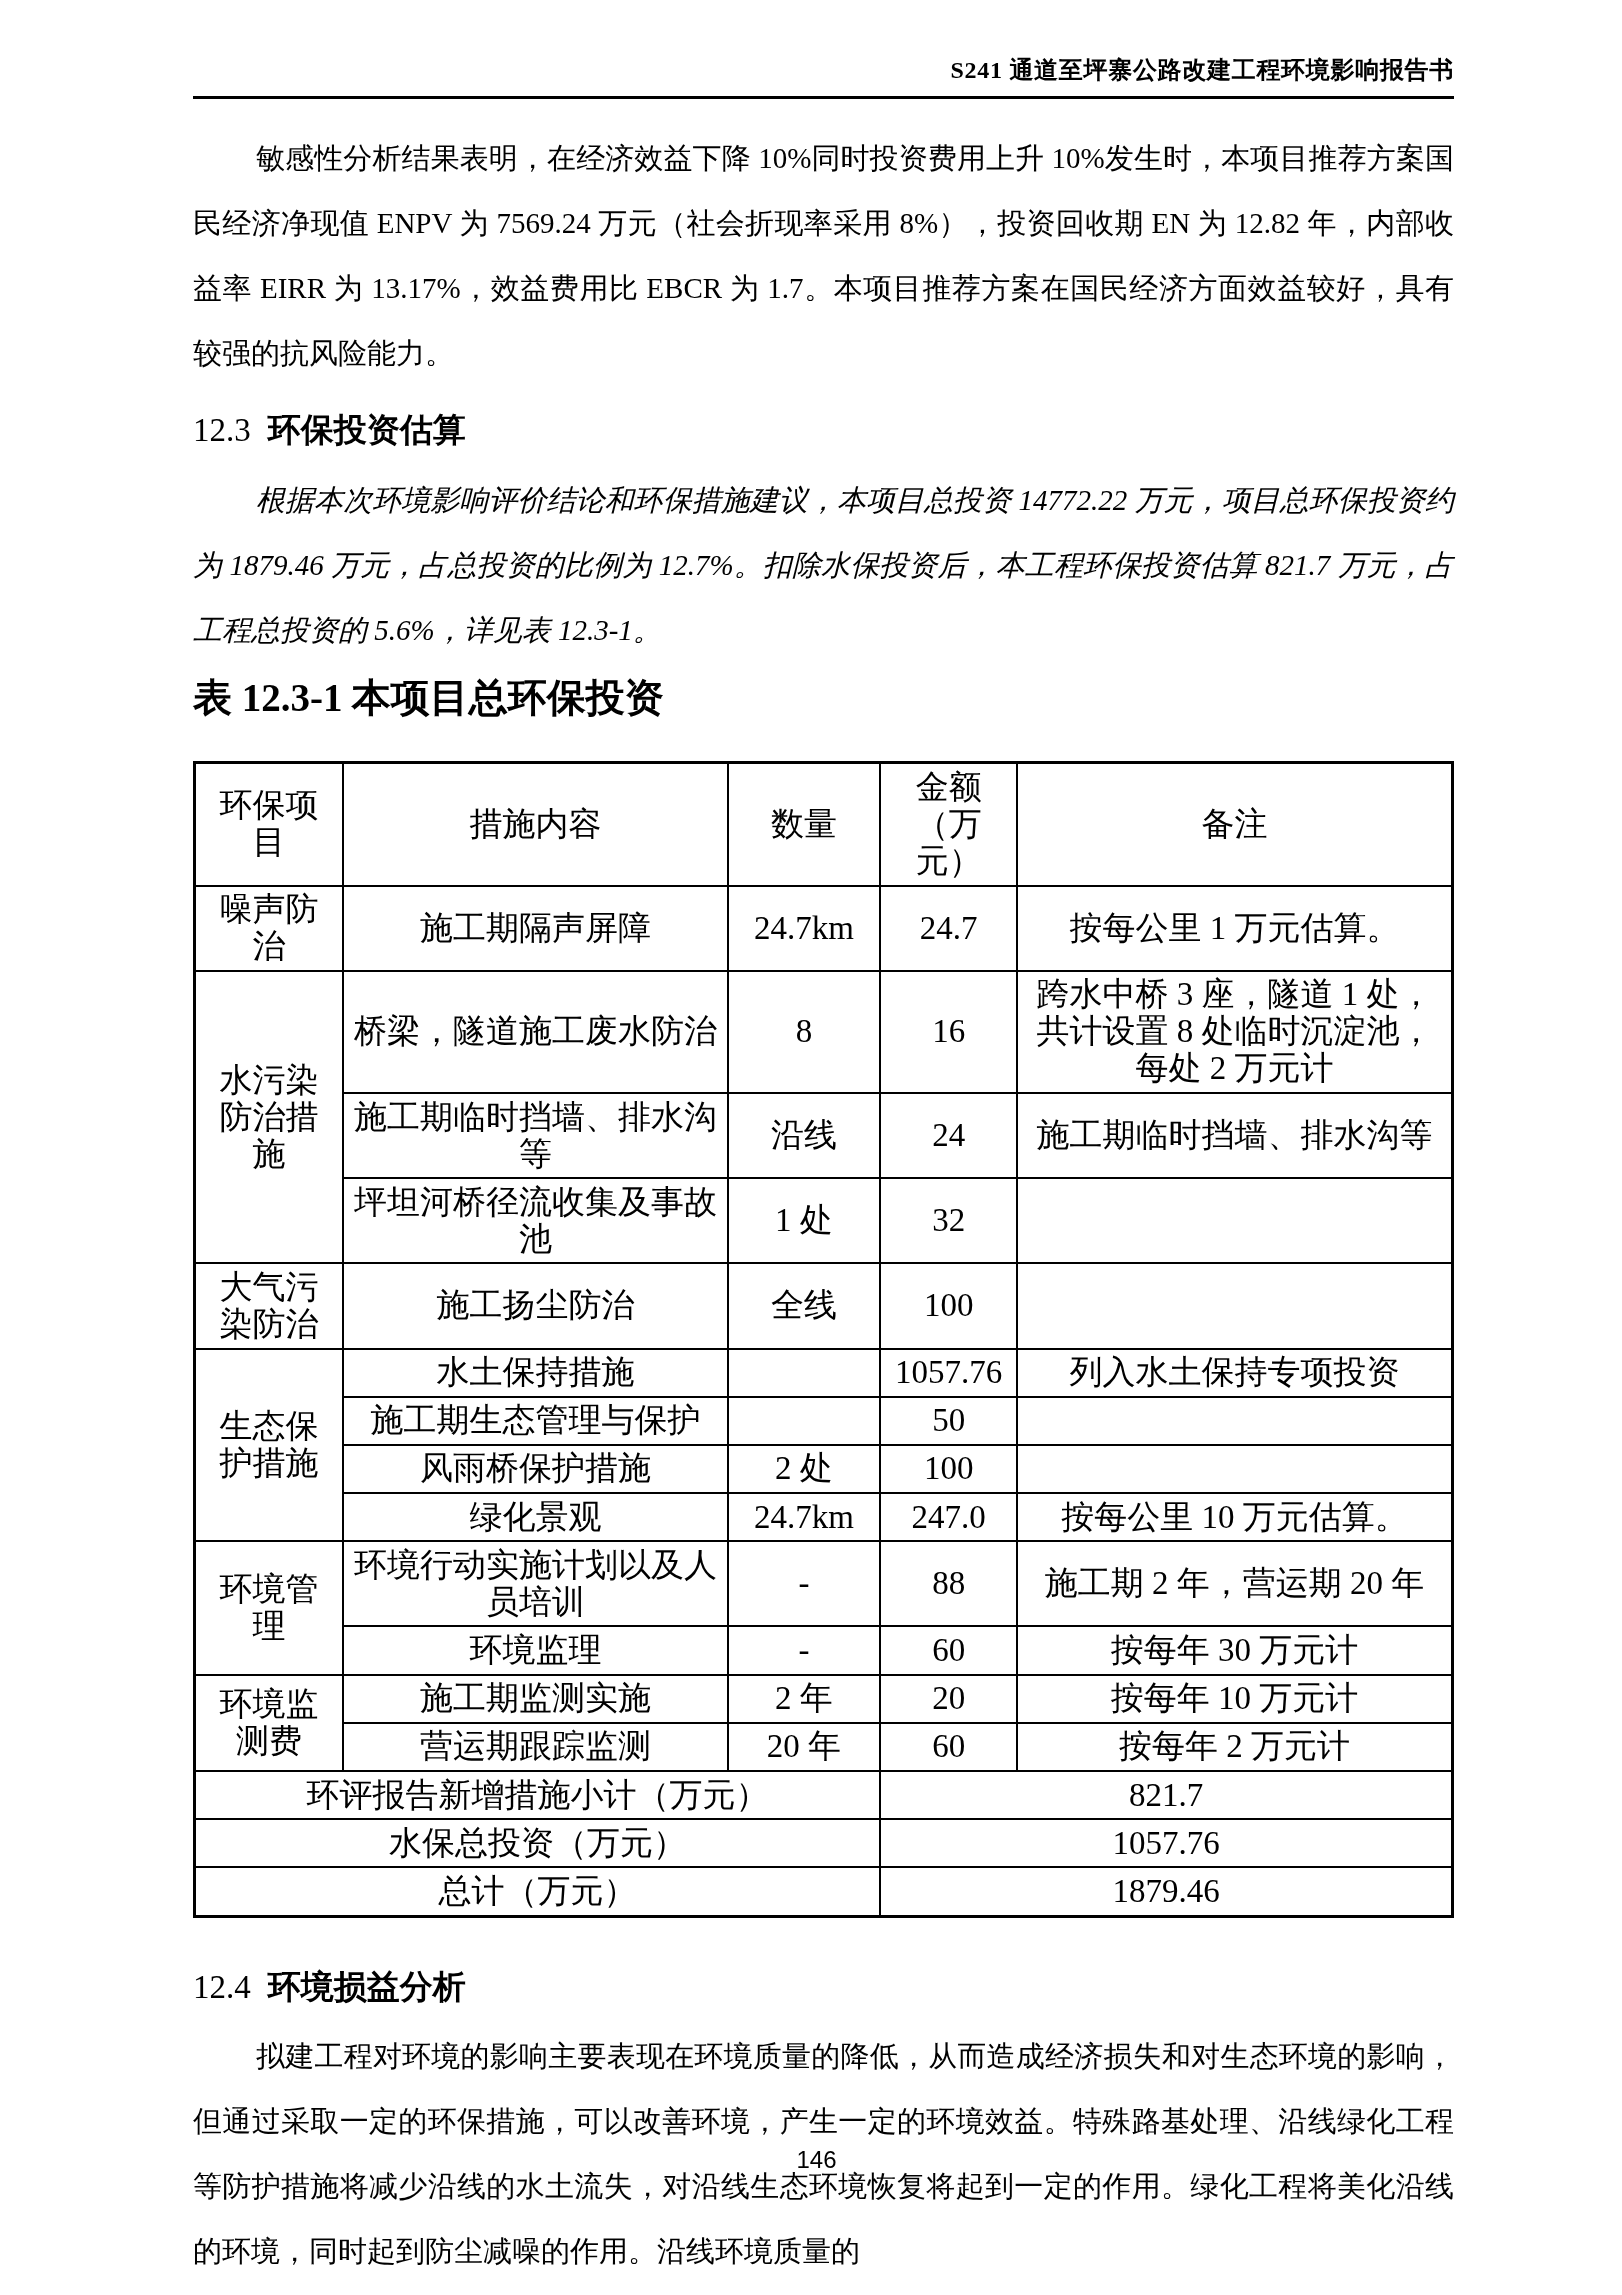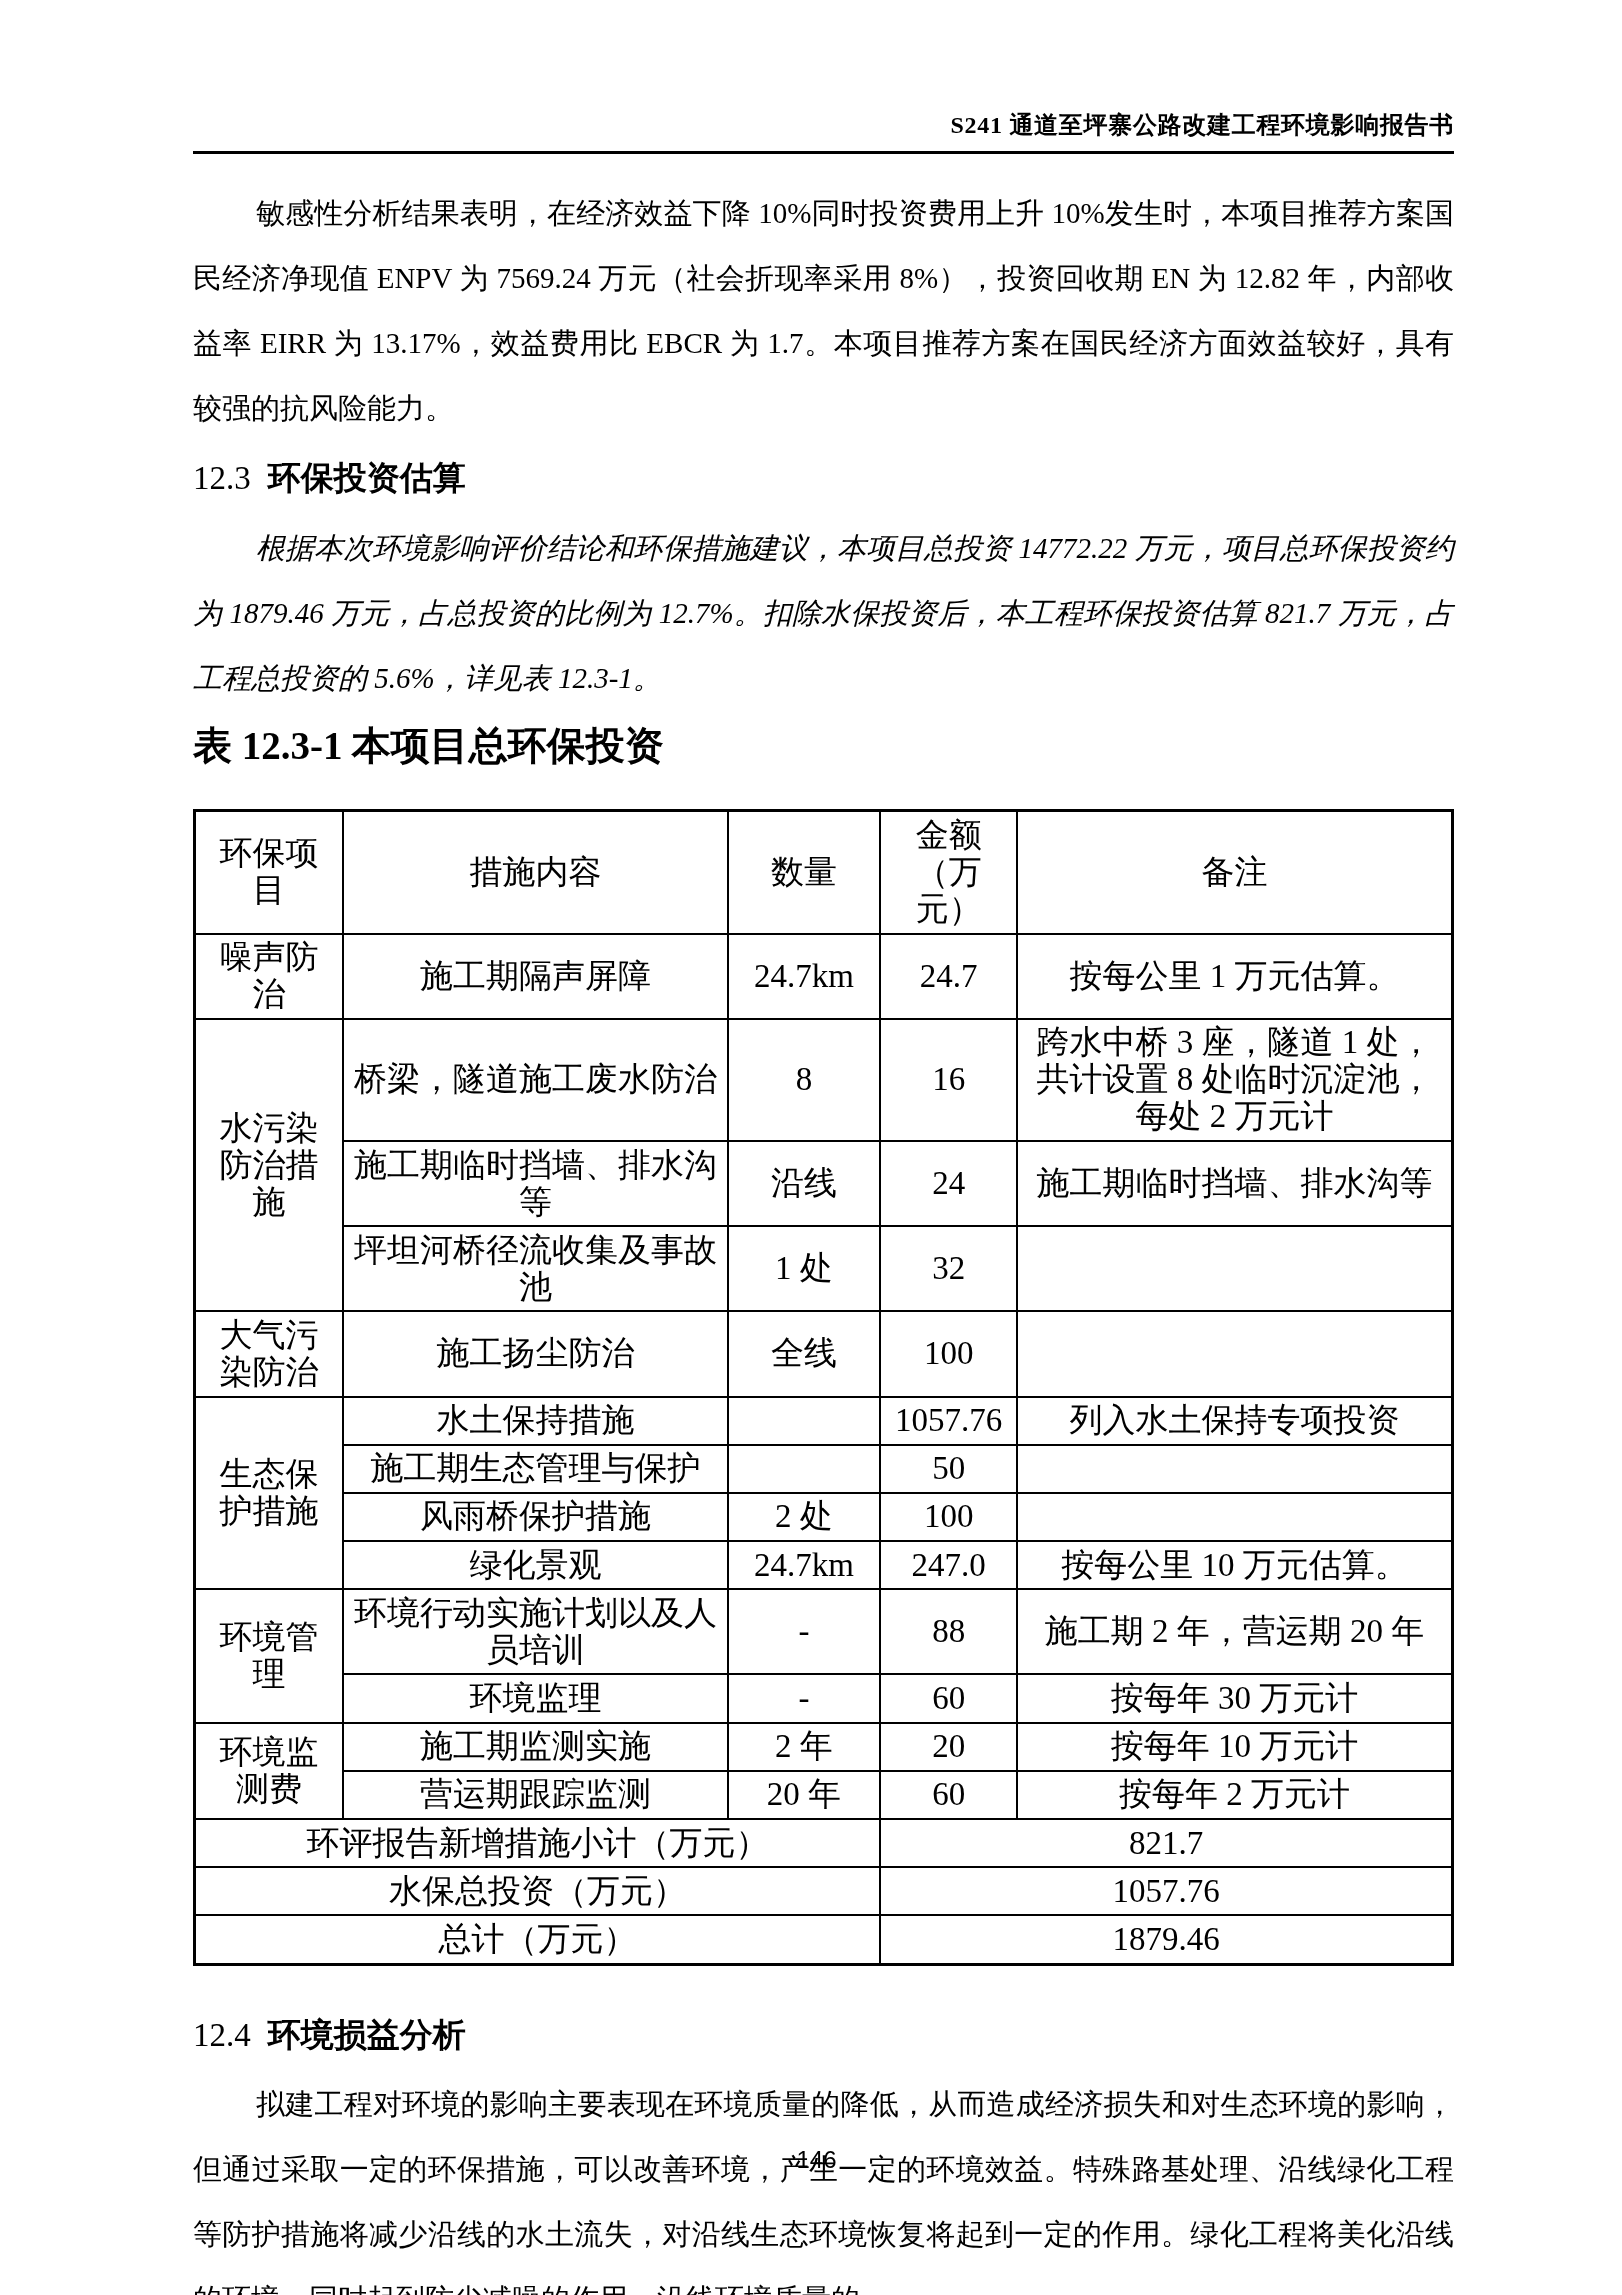--- a/index.html
+++ b/index.html
@@ -8,21 +8,21 @@
     width:1622px; height:2295px;
     margin:0 auto;
     background:#ffffff;
     color:#000;
     font-family:"Liberation Serif","DejaVu Serif",serif;
     overflow:hidden;
   }
   .content { margin:0 168px 0 193px; }
 
   .page-header {
-    padding-top:111px;
+    padding-top:56px;
     text-align:right;
     font-size:24px;
     font-weight:bold;
     letter-spacing:0.7px;
     line-height:29px;
   }
   .header-rule {
     border-bottom:3.3px solid #000;
     margin-top:10.5px;
   }
@@ -31,21 +31,21 @@
     font-size:29px;
     line-height:65px;
     text-align:justify;
     text-indent:63px;
     margin:0;
   }
   #para-sensitivity { margin-top:27.5px; }
   #para-investment  { margin-top:15.7px;font-style:italic; }
   #para-benefit     { margin-top:15.7px; }
 
-  .h2 { margin-top:15px; font-size:33px; line-height:43px; }
+  .h2 { margin-top:22px; font-size:33px; line-height:43px; }
   .h2 .num { font-family:"Liberation Serif","DejaVu Serif",serif; margin-right:17px; }
   .h2 .txt { font-family:"Liberation Sans","DejaVu Sans",sans-serif; font-weight:bold; }
   #sec-12-4 { margin-top:47px; }
 
   .table-title {
     margin:15.7px 0 17px 0;
     text-align:left;
     font-size:39px;
     font-weight:bold;
     line-height:39px;

